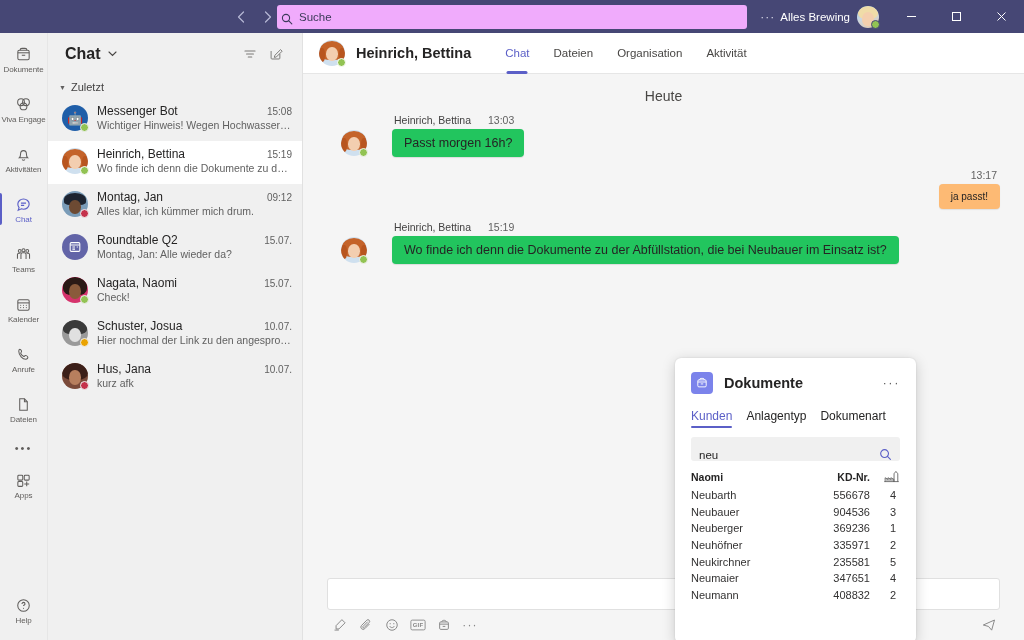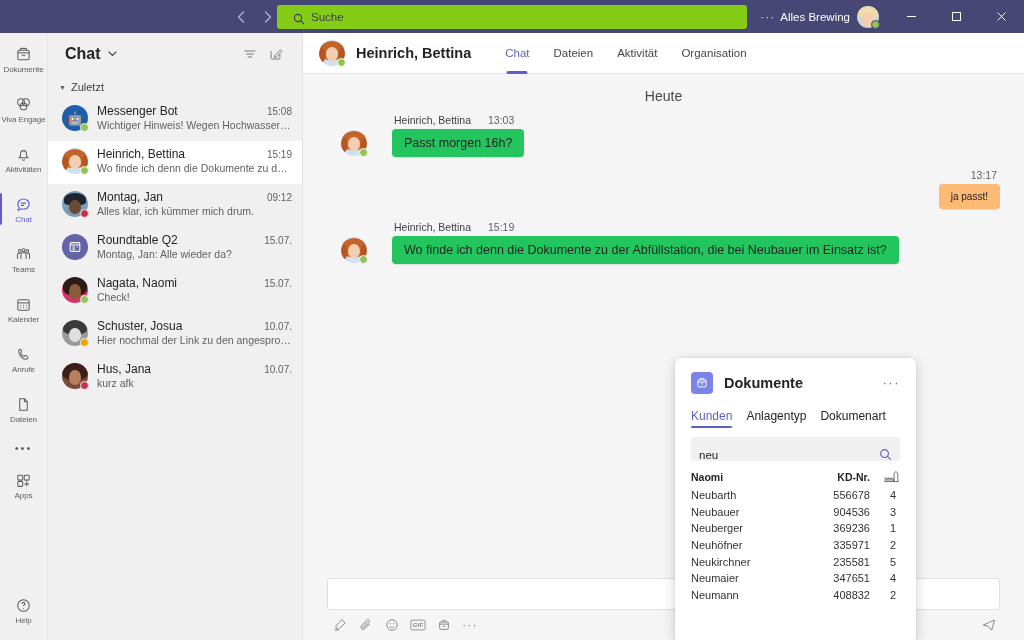--- a/index.html
+++ b/index.html
@@ -19,22 +19,22 @@
     display: flex; align-items: center; position: relative;
   }
   .nav-arrows { position: absolute; left: 231px; display: flex; gap: 8px; align-items: center; }
   .nav-arrow {
     width: 19px; height: 19px; color: #b7b9d6;
     display: flex; align-items: center; justify-content: center;
     font-size: 13px; line-height: 1; cursor: pointer;
   }
   .searchbox {
     position: absolute; left: 277px; width: 470px; height: 24px;
-    background: #84cc16; border-radius: 3px;
-    display: flex; align-items: center; padding: 0 16px; gap: 6px; cursor: text;
+    background: #f0abfc; border-radius: 3px;
+    display: flex; align-items: center; padding: 0 4px; gap: 6px; cursor: text;
   }
   .searchbox .s-icon { width: 12px; height: 12px; color: #3b3a5a; display:block; }
   .searchbox .s-ph { font-size: 11.5px; color: #3b3a59; }
   .tb-right { position: absolute; right: 0; top: 0; height: 33px; display: flex; align-items: center; }
   .tb-more { color: #d8d9e8; font-size: 12px; letter-spacing: 1px; margin-right: 5px; cursor: pointer; }
   .tb-org { color: #ffffff; font-size: 11.5px; margin-right: 7px; cursor: pointer; }
   .tb-avatar {
     width: 22px; height: 22px; border-radius: 50%; position: relative; margin-right: 10px;
     background: linear-gradient(160deg,#7fb3d9 0%,#c9d8e6 45%,#e8c9a8 100%); overflow: visible; cursor: pointer;
   }
@@ -551,22 +551,22 @@
               <div class="hair2"></div>
               <div class="hair3"></div>
               <div class="face"></div>
             </div>
           <div class="ci-pres" style="background:#92c353"></div>
         </div>
         <span class="ch-name">Heinrich, Bettina</span>
         <div class="ch-tabs">
           <div class="ch-tab active">Chat</div>
           <div class="ch-tab">Dateien</div>
+          <div class="ch-tab">Organisation</div>
           <div class="ch-tab">Aktivität</div>
-          <div class="ch-tab">Organisation</div>
         </div>
       </div>
 
       <div class="msgs">
         <div class="day-div">Heute</div>
 
         <div class="msg">
           <div class="m-avatar">
             <div class="av av-bettina">
                 <div class="hair"></div>

